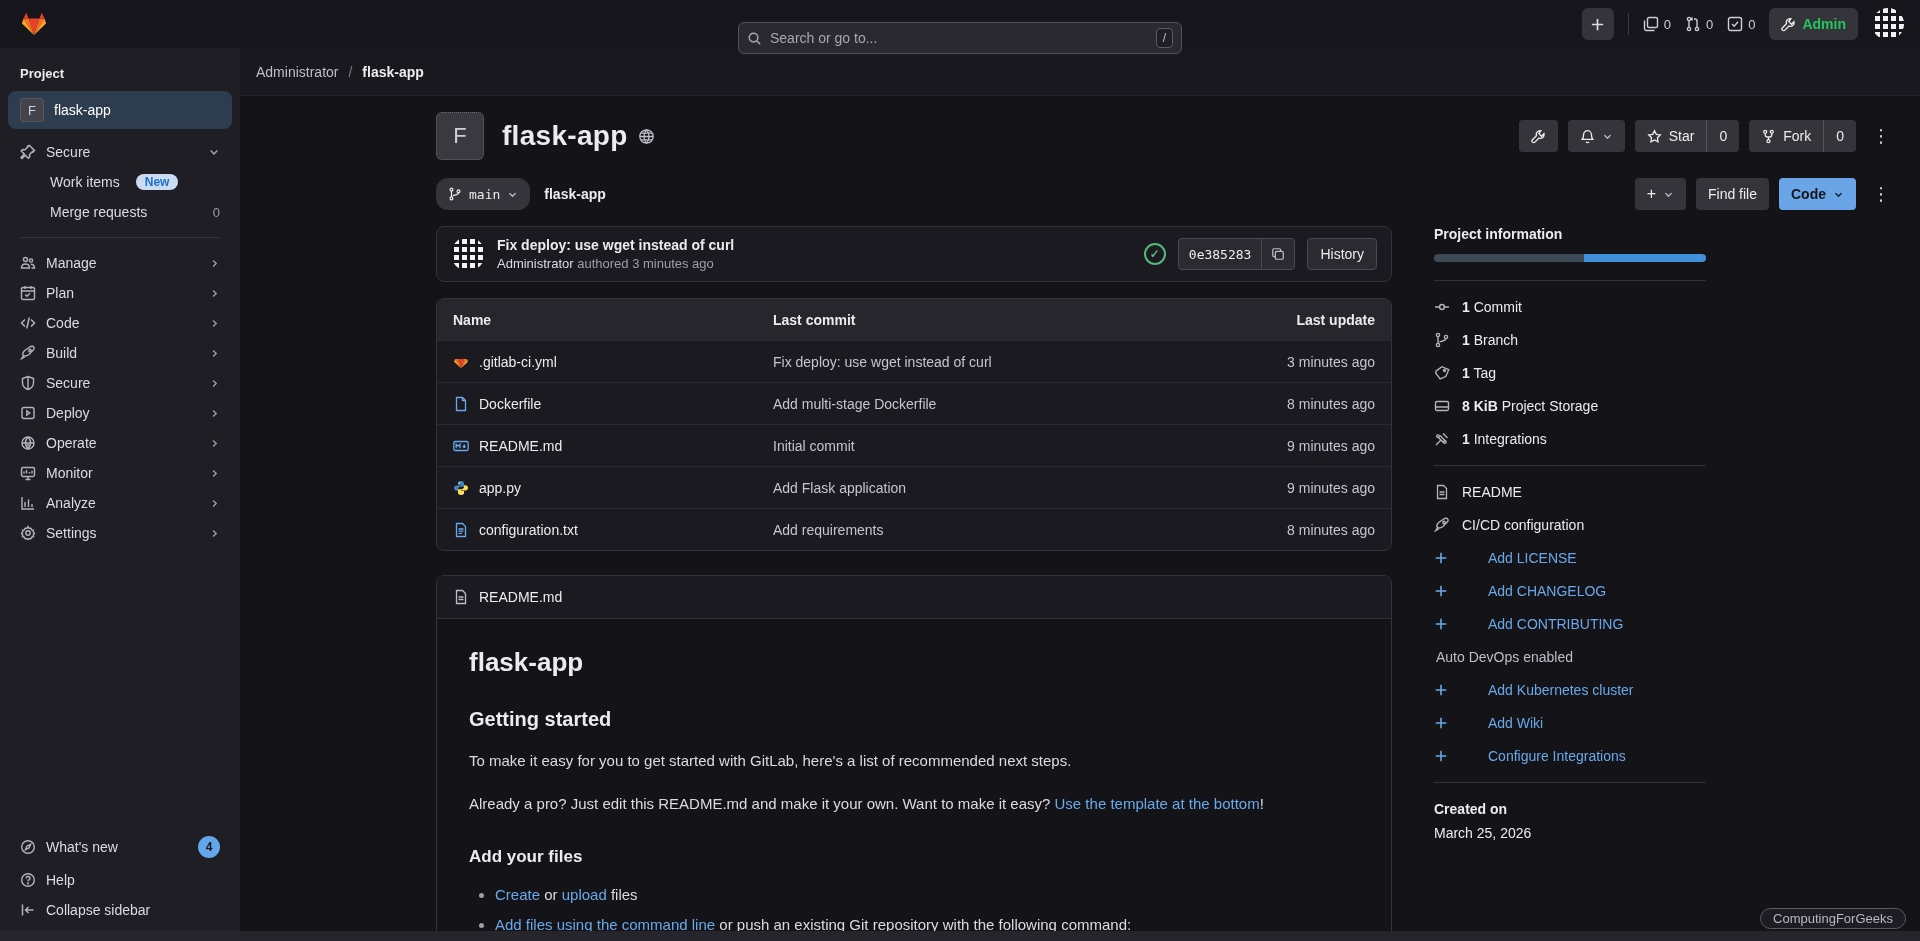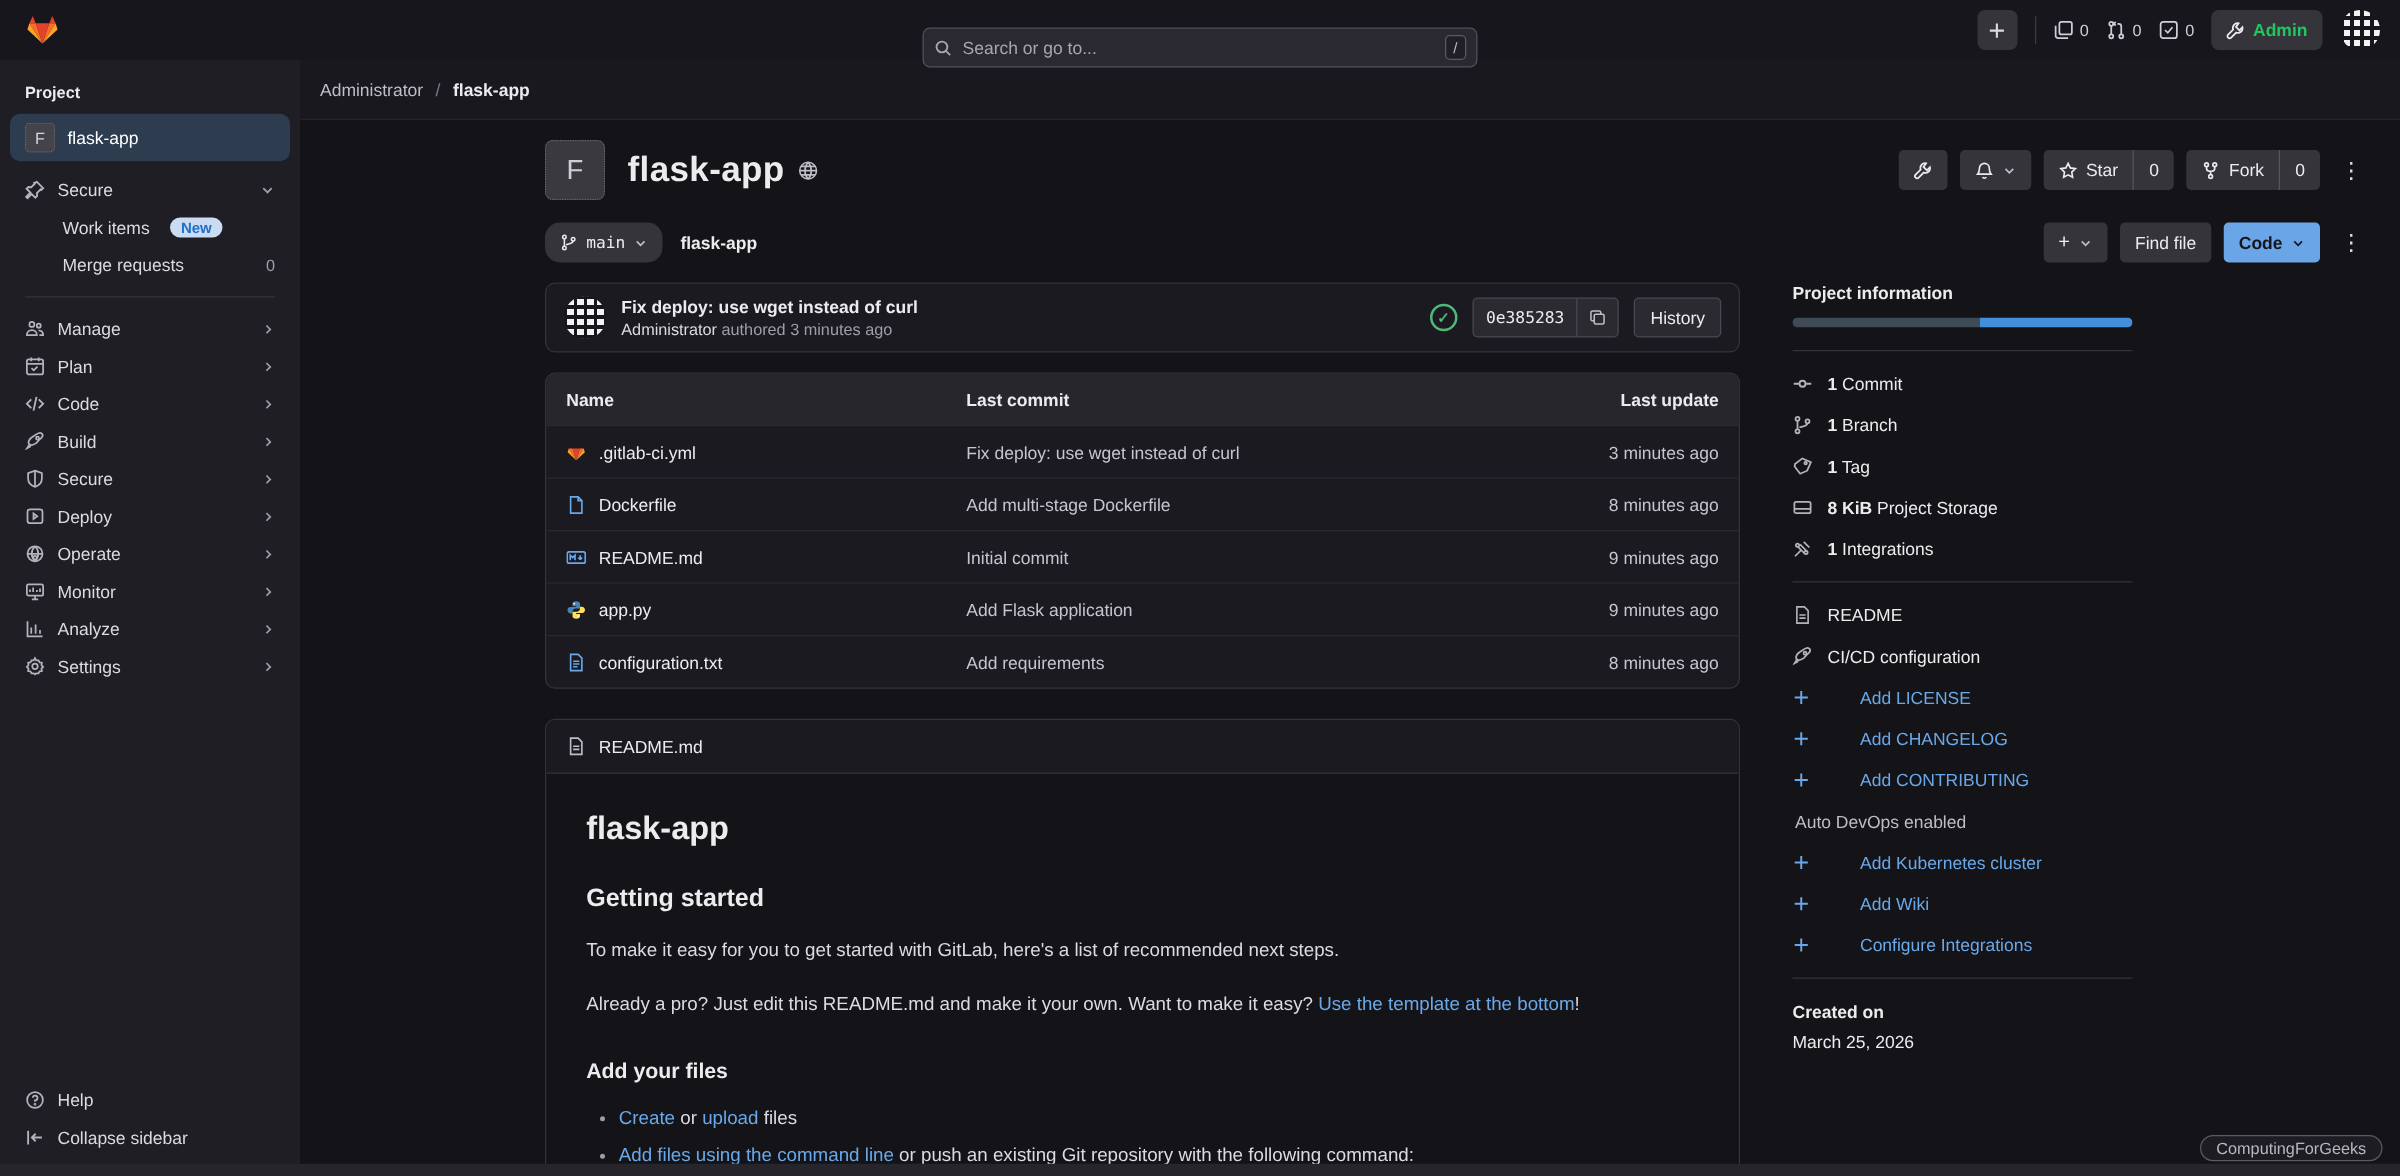--- a/index.html
+++ b/index.html
@@ -368,20 +368,30 @@
       </span>
       <span>Settings</span>
       <span class="sb-chev">
           <svg width="11" height="11" viewBox="0 0 16 16" fill="none" stroke="currentColor" stroke-width="2">
             <path d="m6 3.5 4.5 4.5L6 12.5"></path>
           </svg>
         </span>
     </div>
 
     <div class="sb-footer">
+      <div class="sb-item">
+        <span class="icon sb-icon">
+          <svg width="16" height="16" viewBox="0 0 16 16" fill="none" stroke="currentColor" stroke-width="1.4">
+              <circle cx="8" cy="8" r="6.3"></circle>
+              <path d="m10.6 5.4-1.6 3.6-3.6 1.6 1.6-3.6z"></path>
+            </svg>
+        </span>
+        <span>What's new</span>
+        <span class="badge-circle">4</span>
+      </div>
       <div class="sb-item">
         <span class="icon sb-icon">
           <svg width="16" height="16" viewBox="0 0 16 16" fill="none" stroke="currentColor" stroke-width="1.4">
               <circle cx="8" cy="8" r="6.3"></circle>
               <path d="M6.2 6.2A1.9 1.9 0 1 1 8 8.3v1"></path>
               <circle cx="8" cy="11.4" r=".4" fill="currentColor"></circle>
             </svg>
         </span>
         <span>Help</span>
       </div>

